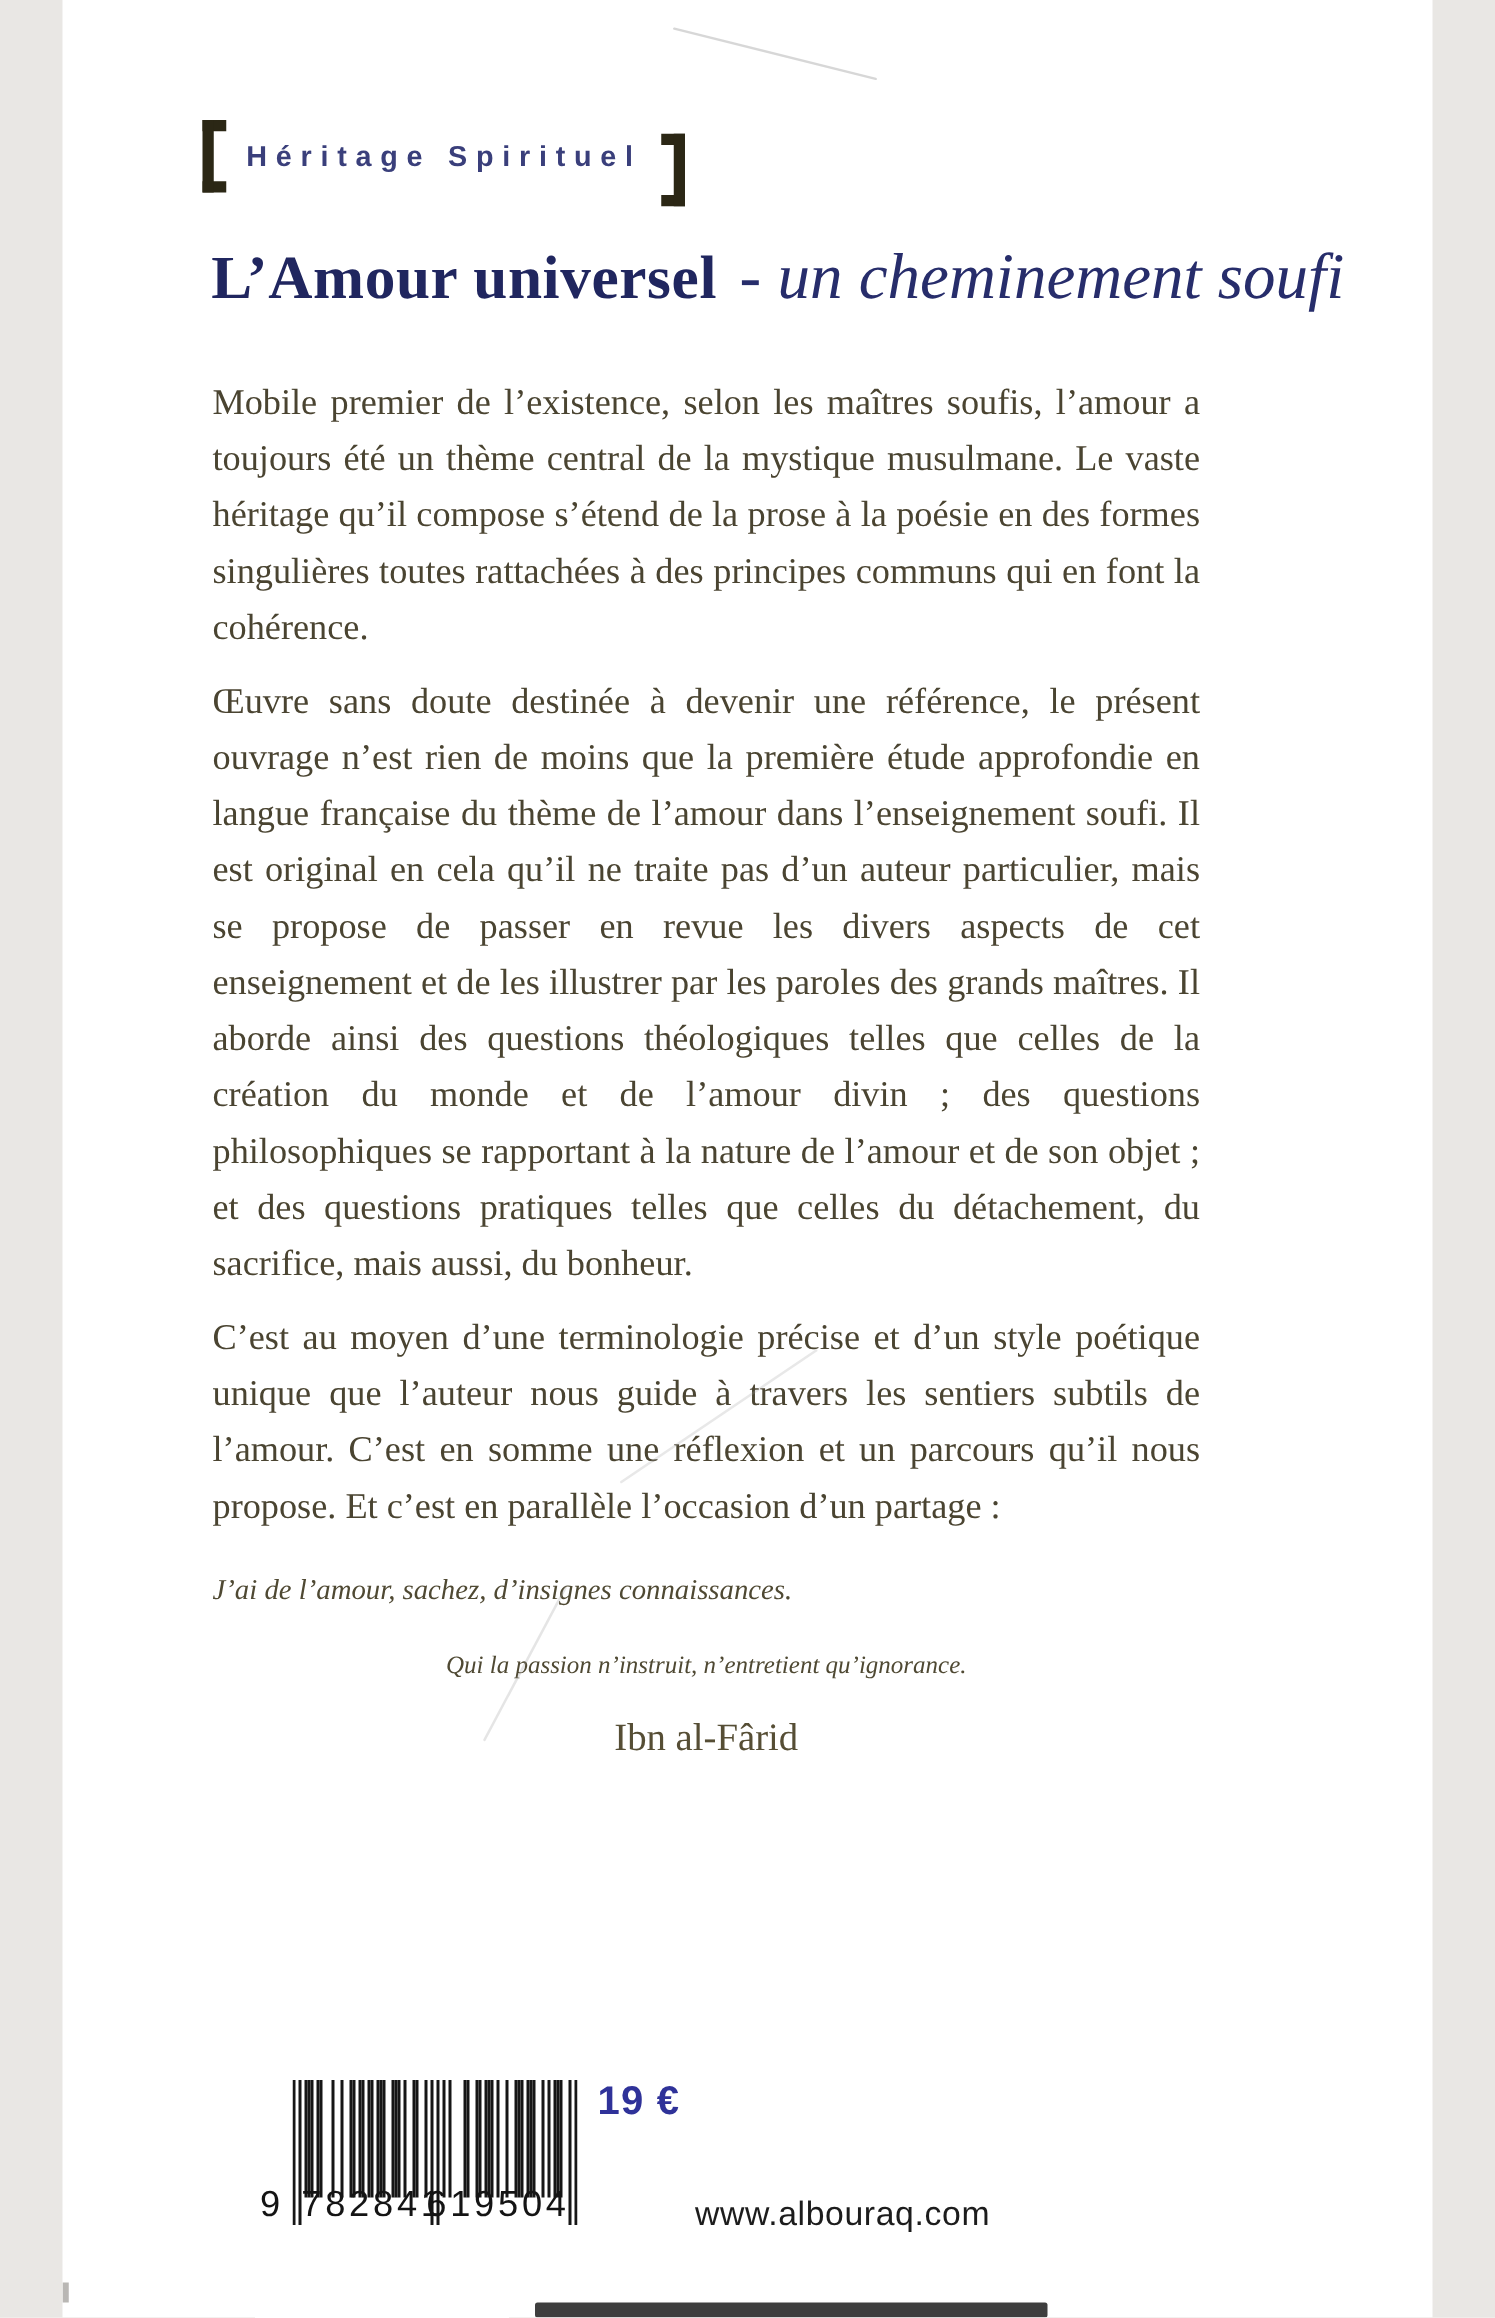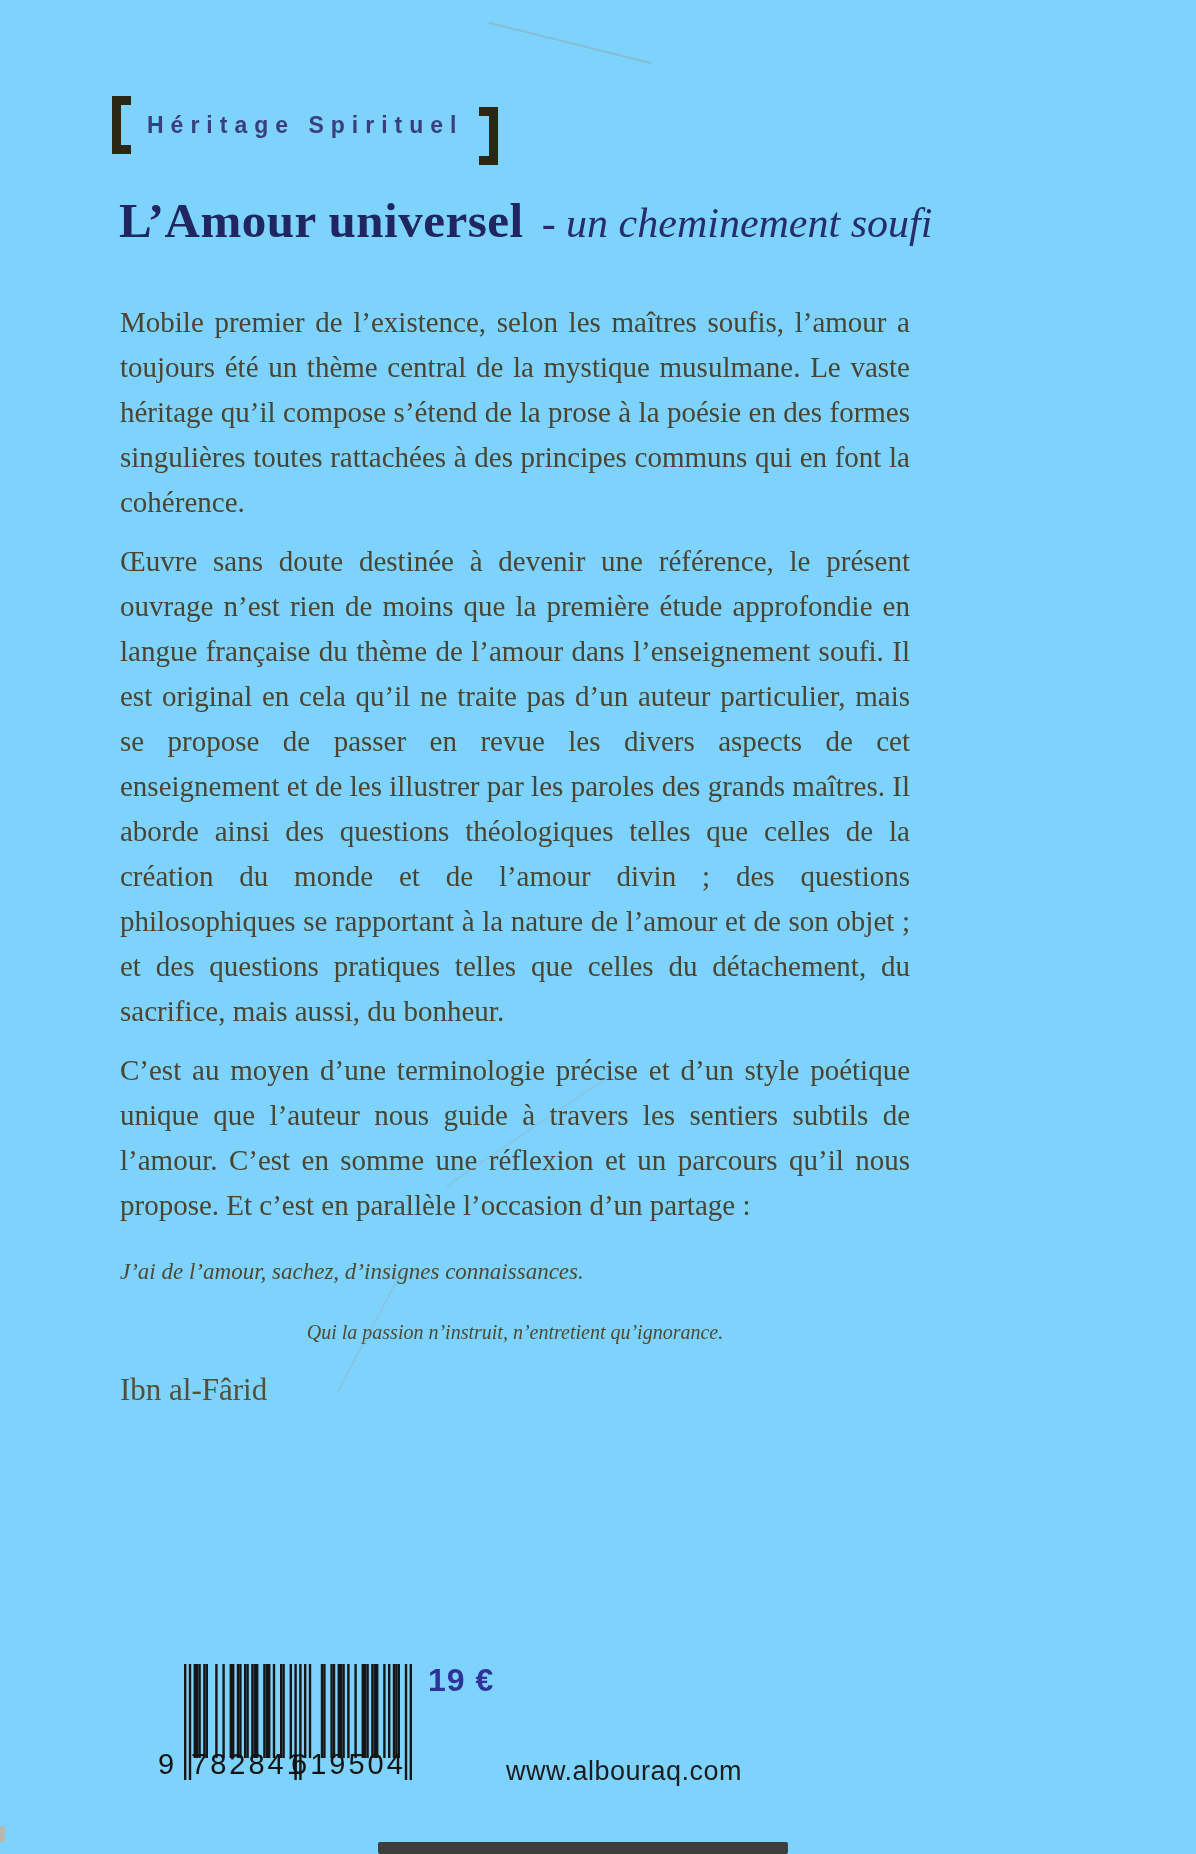--- a/index.html
+++ b/index.html
@@ -1,45 +1,45 @@
 <!DOCTYPE html>
 <html lang="fr"><head>
 <meta charset="utf-8">
 <style>
   html,body{margin:0;padding:0;background:#e9e7e4;}
   .page{
-    position:relative;width:1196px;height:1854px;margin:0 auto;
-    background:#7dd3fc;overflow:hidden;
+    position:relative;width:1096px;height:1854px;margin:0 auto;
+    background:#ffffff;overflow:hidden;
     font-family:"Liberation Serif",serif;
     text-decoration:underline;
   }
   
   .collection{position:absolute;left:112px;top:96px;display:flex;align-items:center;}
   .bracket{display:inline-block;width:19px;height:58px;box-sizing:border-box;}
   .bracket.left{
     border-left:9px solid #2b2715;border-top:9px solid #2b2715;border-bottom:9px solid #2b2715;}
   .bracket.right{
     border-right:9px solid #2b2715;border-top:9px solid #2b2715;border-bottom:9px solid #2b2715;
     transform:translateY(11px);}
   .collection-text{
     font-family:"Liberation Sans",sans-serif;font-size:23px;font-weight:600;
     letter-spacing:7px;color:#3a3f7b;padding:0 16px;white-space:nowrap;}
   
   .title-line{position:absolute;left:119px;top:192px;white-space:nowrap;margin:0;font-weight:normal;}
   .title{font-size:49px;font-weight:bold;color:#20265f;letter-spacing:0.5px;}
-  .subtitle{font-size:42px;font-style:italic;color:#272d6b;margin-left:10px;}
+  .subtitle{font-size:52px;font-style:italic;color:#272d6b;margin-left:10px;}
   
   .content{position:absolute;left:120px;top:300px;width:790px;}
   .author{font-size:37px;color:#2c3a74;margin:0 0 54px 0;}
   .body-par{
     font-size:29px;line-height:45px;color:#4a4431;text-align:justify;
     margin:0 0 14px 0;hyphens:auto;-webkit-hyphens:auto;}
   .quote-1{font-size:23px;line-height:40px;font-style:italic;color:#4f4933;margin-top:24px;}
   .quote-2{font-size:20px;line-height:40px;font-style:italic;color:#4f4933;text-align:center;margin-top:20px;}
-  .attribution{font-size:31px;color:#564e35;text-align:left;margin-top:20px;}
+  .attribution{font-size:31px;color:#564e35;text-align:center;margin-top:20px;}
   
   .barcode{position:absolute;left:158px;top:1664px;width:262px;height:128px;}
   .barcode svg{position:absolute;left:26px;top:0;}
   .barcode-digits{
     position:absolute;left:0;top:84px;width:262px;height:36px;
     font-family:"Liberation Sans",sans-serif;font-size:29px;color:#141414;}
   .digit-first{position:absolute;left:0;top:0;}
   .digit-g1{position:absolute;left:33px;top:0;width:104px;text-align:left;letter-spacing:3px;}
   .digit-g2{position:absolute;left:133px;top:0;width:104px;text-align:center;letter-spacing:3px;}
   .price{

